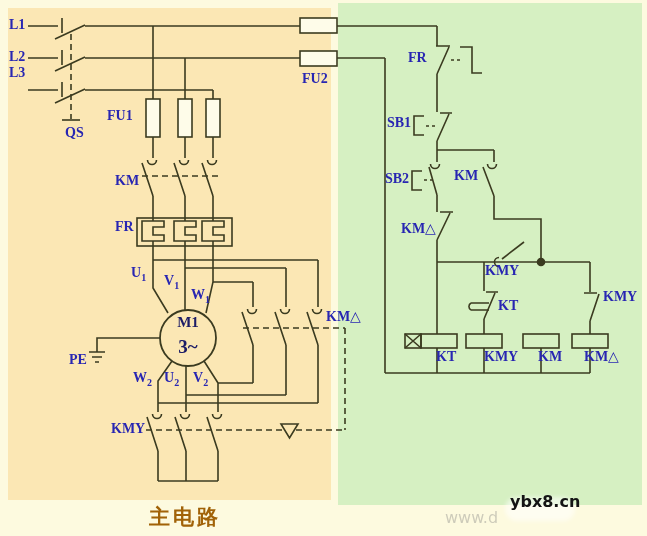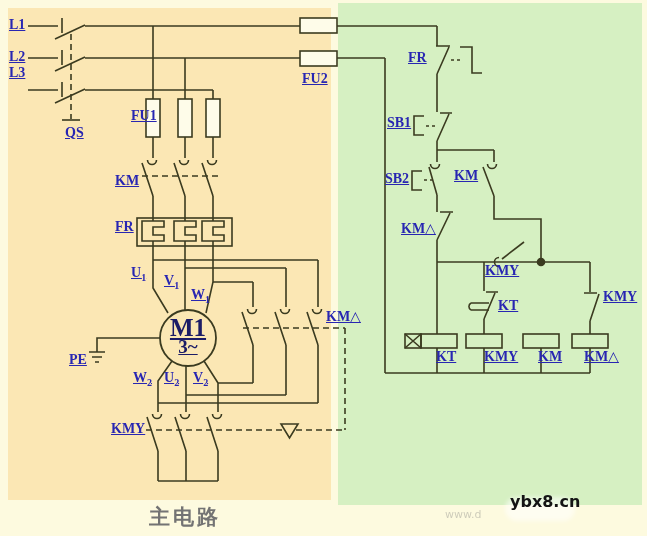--- a/index.html
+++ b/index.html
@@ -2,29 +2,29 @@
 <html><head>
 <meta charset="utf-8">
 <style>
   html,body{margin:0;padding:0;background:#fdfadf;}
   #stage{position:relative;width:647px;height:536px;background:#fdfadf;overflow:hidden;
          font-family:"Liberation Serif","DejaVu Serif","DejaVu Sans",serif;}
   .panel{position:absolute;}
   #main-panel{left:8px;top:8px;width:323px;height:492px;background:#fbe7b4;}
   #control-panel{left:338px;top:3px;width:304px;height:502px;background:#d6f0c2;}
   svg{position:absolute;left:0;top:0;z-index:2;}
-  .lbl{position:absolute;z-index:3;color:#2826b2;font-weight:bold;font-size:14px;line-height:1;white-space:nowrap;text-decoration:underline;}
+  .lbl{position:absolute;z-index:3;color:#2826b2;font-weight:bold;font-size:14px;line-height:1;white-space:nowrap;}
   .lbl sub{font-size:10px;line-height:1;}
-  .motor-name{font-size:25px;color:#1c1c66;text-align:center;}
+  .motor-name{font-size:15px;color:#1c1c66;text-align:center;}
   .motor-ph{font-size:19px;color:#1c1c66;text-align:center;}
-  .title{position:absolute;z-index:3;color:#737373;font-size:21px;font-weight:bold;
+  .title{position:absolute;z-index:3;color:#a16207;font-size:21px;font-weight:bold;
          letter-spacing:3px;font-family:"Liberation Sans","DejaVu Sans",sans-serif;}
   .wm{position:absolute;z-index:5;color:#141414;font-size:16px;font-weight:bold;
       font-family:"DejaVu Sans","Liberation Sans",sans-serif;margin-left:48px;}
-  .wm-faint{position:absolute;z-index:4;color:#777;opacity:.35;font-size:11px;
+  .wm-faint{position:absolute;z-index:4;color:#777;opacity:.35;font-size:16px;
       font-family:"DejaVu Sans",sans-serif;}
   .smudge{position:absolute;z-index:4;left:505px;top:497px;width:70px;height:24px;
       background:rgba(255,255,255,.55);border-radius:12px;filter:blur(2px);}
 </style>
 </head>
 <body>
 
 <div id="stage">
 
   <div id="main-panel" class="panel"></div>
@@ -189,21 +189,21 @@
     <g>
       <path d="M437,348 V373 M484,348 V373 M541,348 V373 M590,348 V373"></path>
       <path d="M385,58 V373 M385,373 H590"></path>
     </g>
   </svg>
 
   <div class="lbl" style="left:9px;top:18px">L1</div>
   <div class="lbl" style="left:9px;top:50px">L2</div>
   <div class="lbl" style="left:9px;top:66px">L3</div>
   <div class="lbl" style="left:65px;top:126px">QS</div>
-  <div class="lbl" style="left:131px;top:109px">FU1</div>
+  <div class="lbl" style="left:107px;top:109px">FU1</div>
   <div class="lbl" style="left:302px;top:72px">FU2</div>
   <div class="lbl" style="left:115px;top:174px">KM</div>
   <div class="lbl" style="left:115px;top:220px">FR</div>
 
   <div class="lbl" style="left:131px;top:266px"><span>U</span><sub>1</sub></div>
   <div class="lbl" style="left:164px;top:274px"><span>V</span><sub>1</sub></div>
   <div class="lbl" style="left:191px;top:288px"><span>W</span><sub>1</sub></div>
   <div class="lbl" style="left:133px;top:371px"><span>W</span><sub>2</sub></div>
   <div class="lbl" style="left:164px;top:371px"><span>U</span><sub>2</sub></div>
   <div class="lbl" style="left:193px;top:371px"><span>V</span><sub>2</sub></div>

